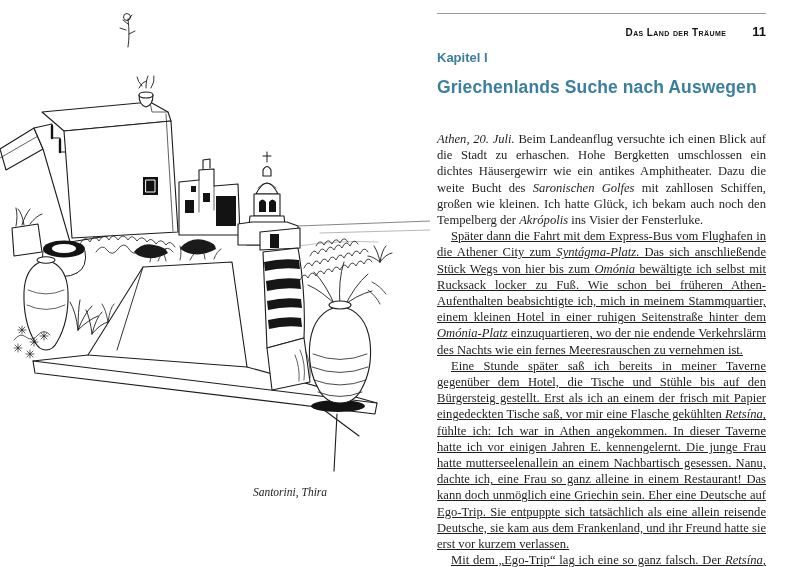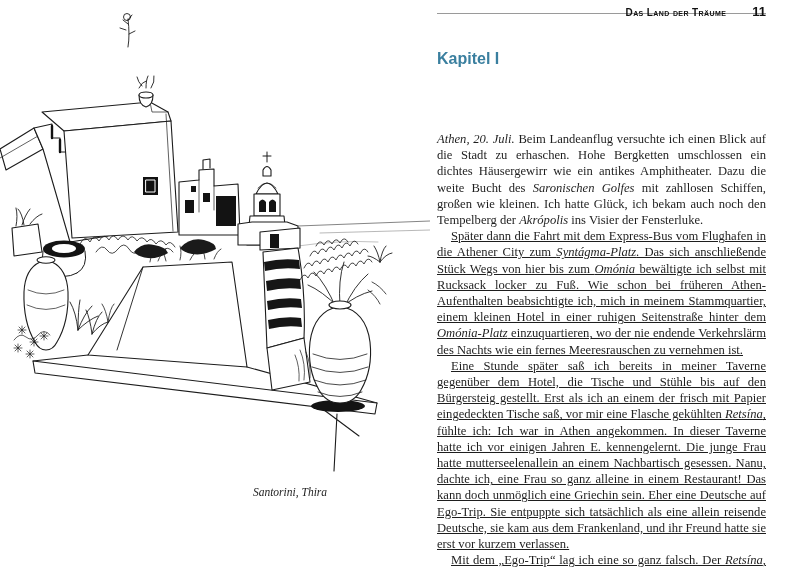--- a/index.html
+++ b/index.html
@@ -8,29 +8,29 @@
         font-family:"Liberation Serif",serif;color:var(--ink);}
 
   
   .illustration-wrap{position:absolute;left:0;top:0;width:430px;height:500px;}
   .caption{position:absolute;left:120px;top:486px;width:340px;text-align:center;
            font-style:italic;font-size:11.5px;color:#222;}
 
   
   .right-page{position:absolute;left:437px;top:0;width:329px;height:567px;}
   .head-rule{position:absolute;top:13px;left:0;width:329px;height:1px;background:var(--rule);}
-  .running-head{position:absolute;top:4px;left:0;width:329px;display:flex;
+  .running-head{position:absolute;top:24px;left:0;width:329px;display:flex;
                 justify-content:flex-end;align-items:baseline;gap:26px;
                 font-family:"Liberation Sans",sans-serif;}
   .running-title{font-variant:small-caps;font-weight:700;font-size:10px;
                  letter-spacing:.4px;color:#111;}
   .page-number{font-weight:700;font-size:13px;color:#111;}
 
   .kicker{position:absolute;top:50px;left:0;margin:0;font-family:"Liberation Sans",sans-serif;
-          font-weight:700;font-size:16px;color:var(--accent);}
+          font-weight:700;font-size:13px;color:var(--accent);}
   .title{position:absolute;top:77px;left:0;margin:0;font-family:"Liberation Sans",sans-serif;
          font-weight:700;font-size:17.5px;letter-spacing:.1px;color:var(--accent);}
   .subtitle{position:absolute;top:104px;left:0;margin:0;font-family:"Liberation Sans",sans-serif;
             font-weight:700;font-size:13.5px;color:var(--accent);}
 
   .body-text{position:absolute;top:131px;left:0;width:329px;}
   .body-text p{margin:0;font-size:12.6px;line-height:16.2px;text-align:justify;
                hyphens:auto;-webkit-hyphens:auto;}
   .body-text p.indent{text-indent:14px;text-decoration:underline;}
   .body-text .it{font-style:italic;}
@@ -187,20 +187,21 @@
   <div class="caption">Santorini, Thira</div>
 
   <div class="right-page">
     <div class="head-rule"></div>
     <div class="running-head">
       <span class="running-title">Das Land der Träume</span>
       <span class="page-number">11</span>
     </div>
 
     <h3 class="kicker">Kapitel I</h3>
+    <h1 class="title">Griechenlands Suche nach Auswegen</h1>
 
     <div class="body-text">
         <p><span class="it">Athen, 20. Juli.</span><span> Beim Landeanflug versuchte ich einen Blick auf die Stadt zu erhaschen. Hohe Bergketten umschlossen ein dichtes Häusergewirr wie ein antikes Amphitheater. Dazu die weite Bucht des </span><span class="it">Saronischen Golfes</span><span> mit zahllosen Schiffen, großen wie kleinen. Ich hatte Glück, ich bekam auch noch den Tempelberg der </span><span class="it">Akrópolis</span><span> ins Visier der Fensterluke.</span></p>
         <p class="indent"><span>Später dann die Fahrt mit dem Express-Bus vom Flughafen in die Athener City zum </span><span class="it">Syntágma-Platz</span><span>. Das sich anschließende Stück Wegs von hier bis zum </span><span class="it">Omónia</span><span> bewältigte ich selbst mit Rucksack locker zu Fuß. Wie schon bei früheren Athen-Aufenthalten beabsichtigte ich, mich in meinem Stammquartier, einem kleinen Hotel in einer ruhigen Seitenstraße hinter dem </span><span class="it">Omónia-Platz</span><span> einzuquartieren, wo der nie endende Verkehrslärm des Nachts wie ein fernes Meeresrauschen zu vernehmen ist.</span></p>
         <p class="indent"><span>Eine Stunde später saß ich bereits in meiner Taverne gegenüber dem Hotel, die Tische und Stühle bis auf den Bürgersteig gestellt. Erst als ich an einem der frisch mit Papier eingedeckten Tische saß, vor mir eine Flasche gekühlten </span><span class="it">Retsína</span><span>, fühlte ich: Ich war in Athen angekommen. In dieser Taverne hatte ich vor einigen Jahren E. kennengelernt. Die junge Frau hatte mutterseelenallein an einem Nachbartisch gesessen. Nanu, dachte ich, eine Frau so ganz alleine in einem Restaurant! Das kann doch unmöglich eine Griechin sein. Eher eine Deutsche auf Ego-Trip. Sie entpuppte sich tatsächlich als eine allein reisende Deutsche, sie kam aus dem Frankenland, und ihr Freund hatte sie erst vor kurzem verlassen.</span></p>
         <p class="indent"><span>Mit dem „Ego-Trip“ lag ich eine so ganz falsch. Der </span><span class="it">Retsína</span><span>, ihre und meine Flasche, führte uns an jenem Abend zusammen, und wir vereinbarten, leicht beschwipst, gemeinsam am nächsten Tage mit der Metro nach Piräus zu fahren und Schiffstickets nach </span></p>
       </div>
   </div>
 
 </div>

